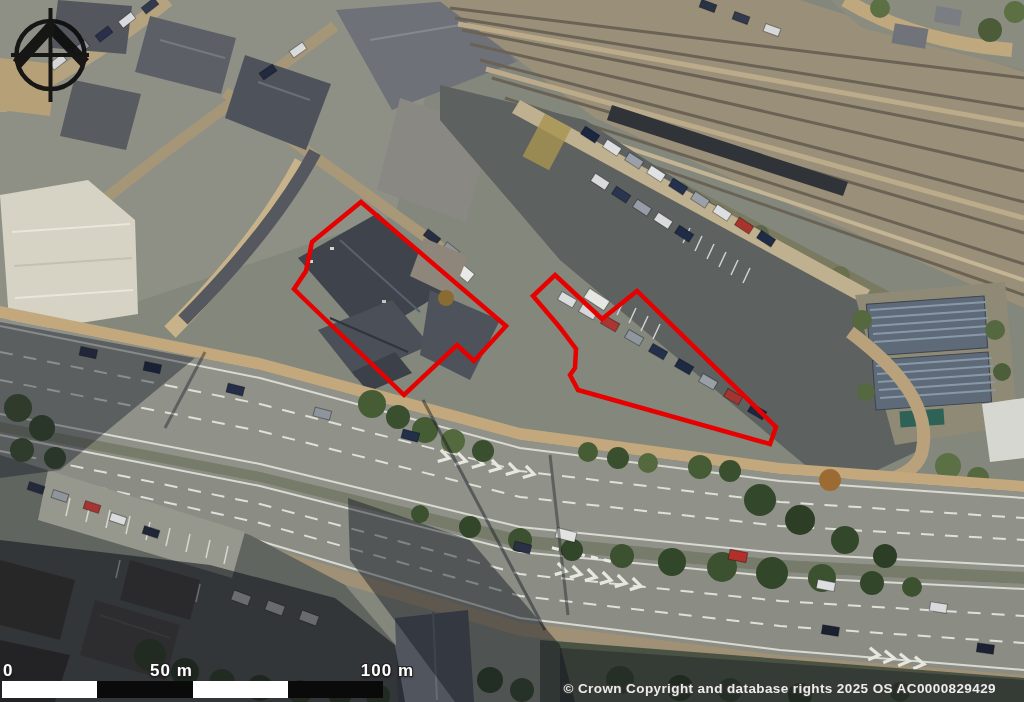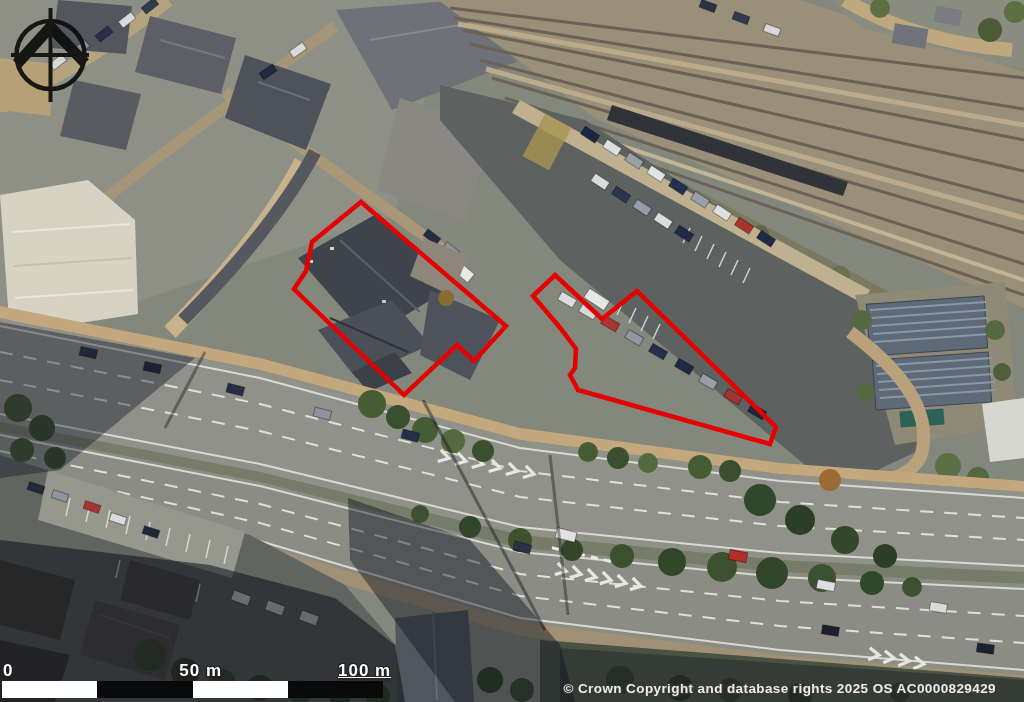--- a/index.html
+++ b/index.html
@@ -7,22 +7,22 @@
          font-family:"Liberation Sans",sans-serif;background:#84877c;}
   .stage svg{position:absolute;left:0;top:0;}
   
   .scalebar{position:absolute;left:2px;top:681px;width:381px;height:17px;display:flex;}
   .scalebar .seg{flex:1 1 0;}
   .seg.w{background:#ffffff;}
   .seg.b{background:#0a0a0a;}
   .maplabel{position:absolute;color:#ffffff;font-weight:bold;font-size:17px;letter-spacing:1px;
     text-shadow:-1px -1px 0 #222,1px -1px 0 #222,-1px 1px 0 #222,1px 1px 0 #222,0 2px 3px rgba(0,0,0,.55);}
   .lab0{left:3px;top:661px;}
-  .lab50{left:150px;top:661px;width:72px;text-align:right;}
-  .lab100{left:338px;top:661px;width:76px;text-align:left;text-decoration:underline;}
+  .lab50{left:150px;top:661px;width:72px;text-align:left;}
+  .lab100{left:338px;top:661px;width:76px;text-align:right;}
   .copyright{position:absolute;right:28px;top:681px;font-size:13.5px;font-weight:bold;color:#ececea;
     letter-spacing:.4px;
     text-shadow:-1px -1px 0 #3a3a38,1px -1px 0 #3a3a38,-1px 1px 0 #3a3a38,1px 1px 0 #3a3a38;}
   .northarrow{position:absolute;left:925px;top:556px;}
 </style>
 </head>
 <body>
 
 <div class="stage">
 

